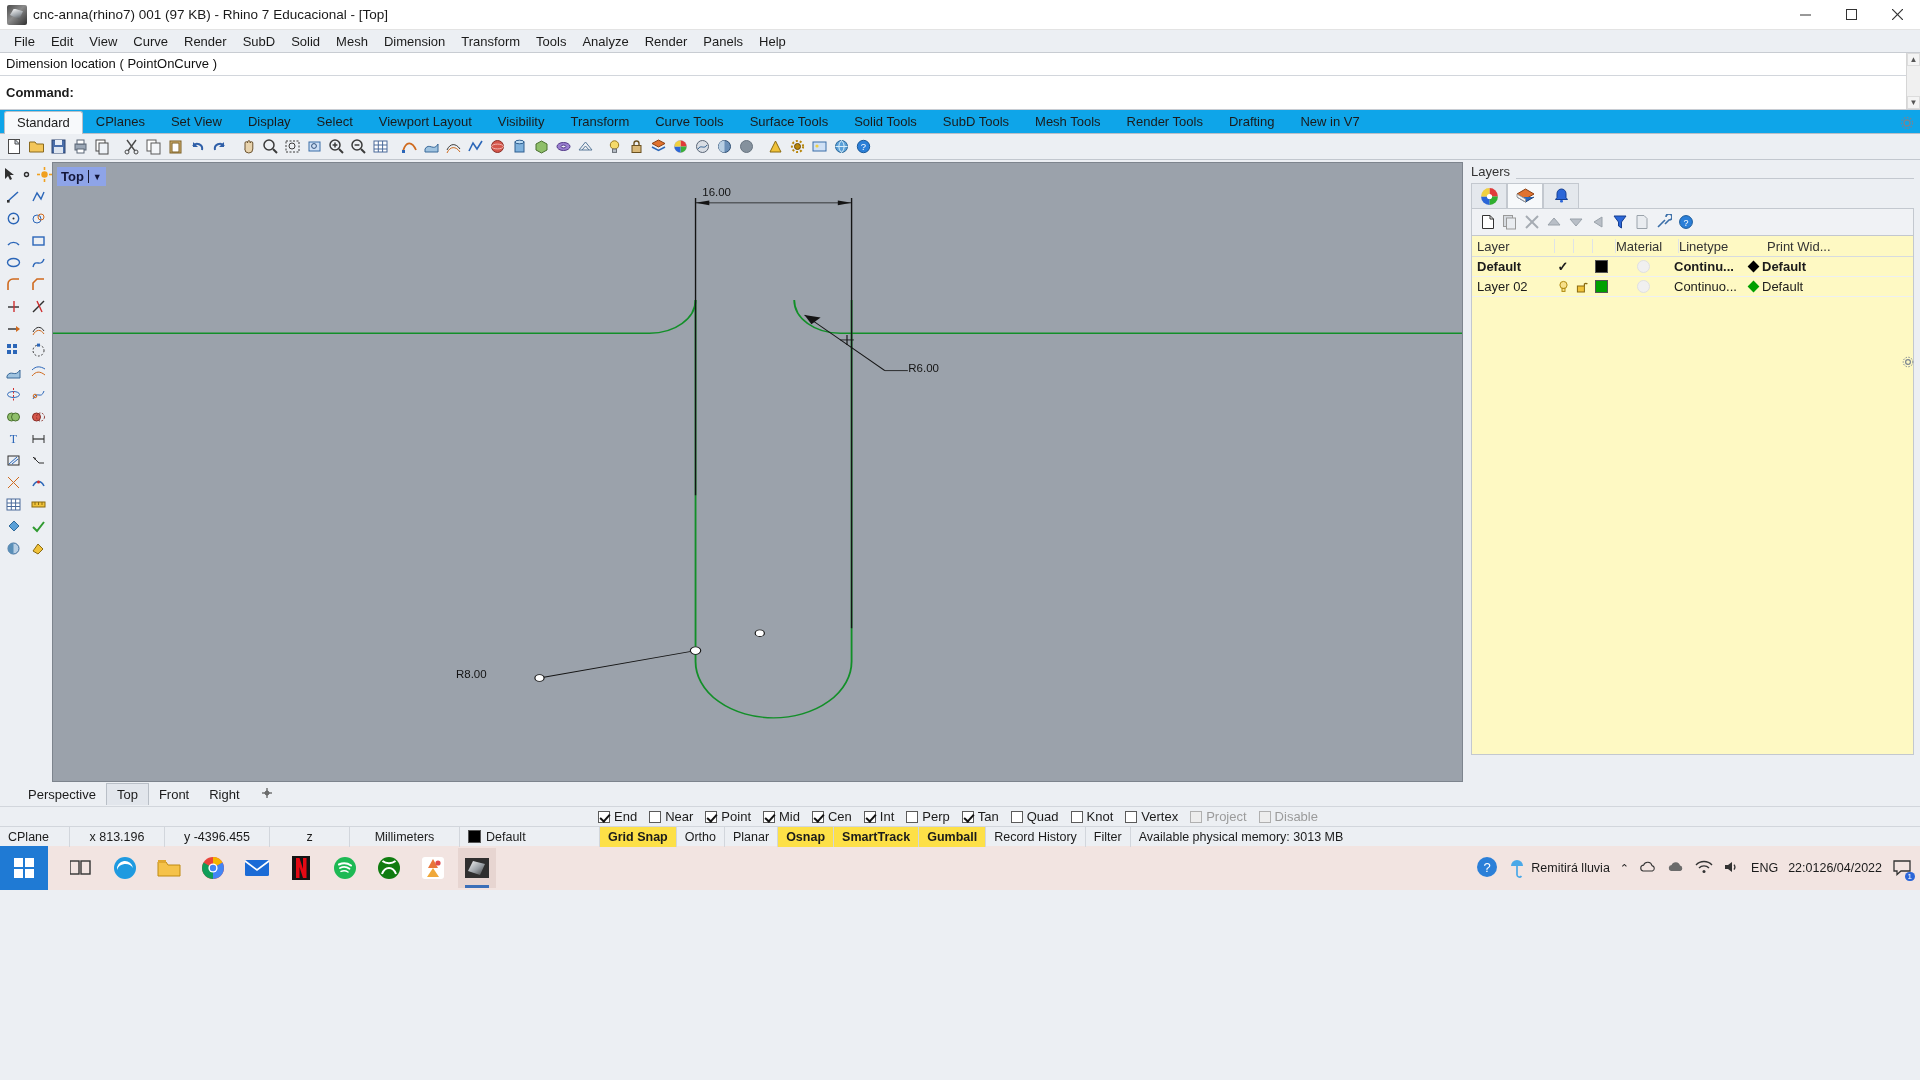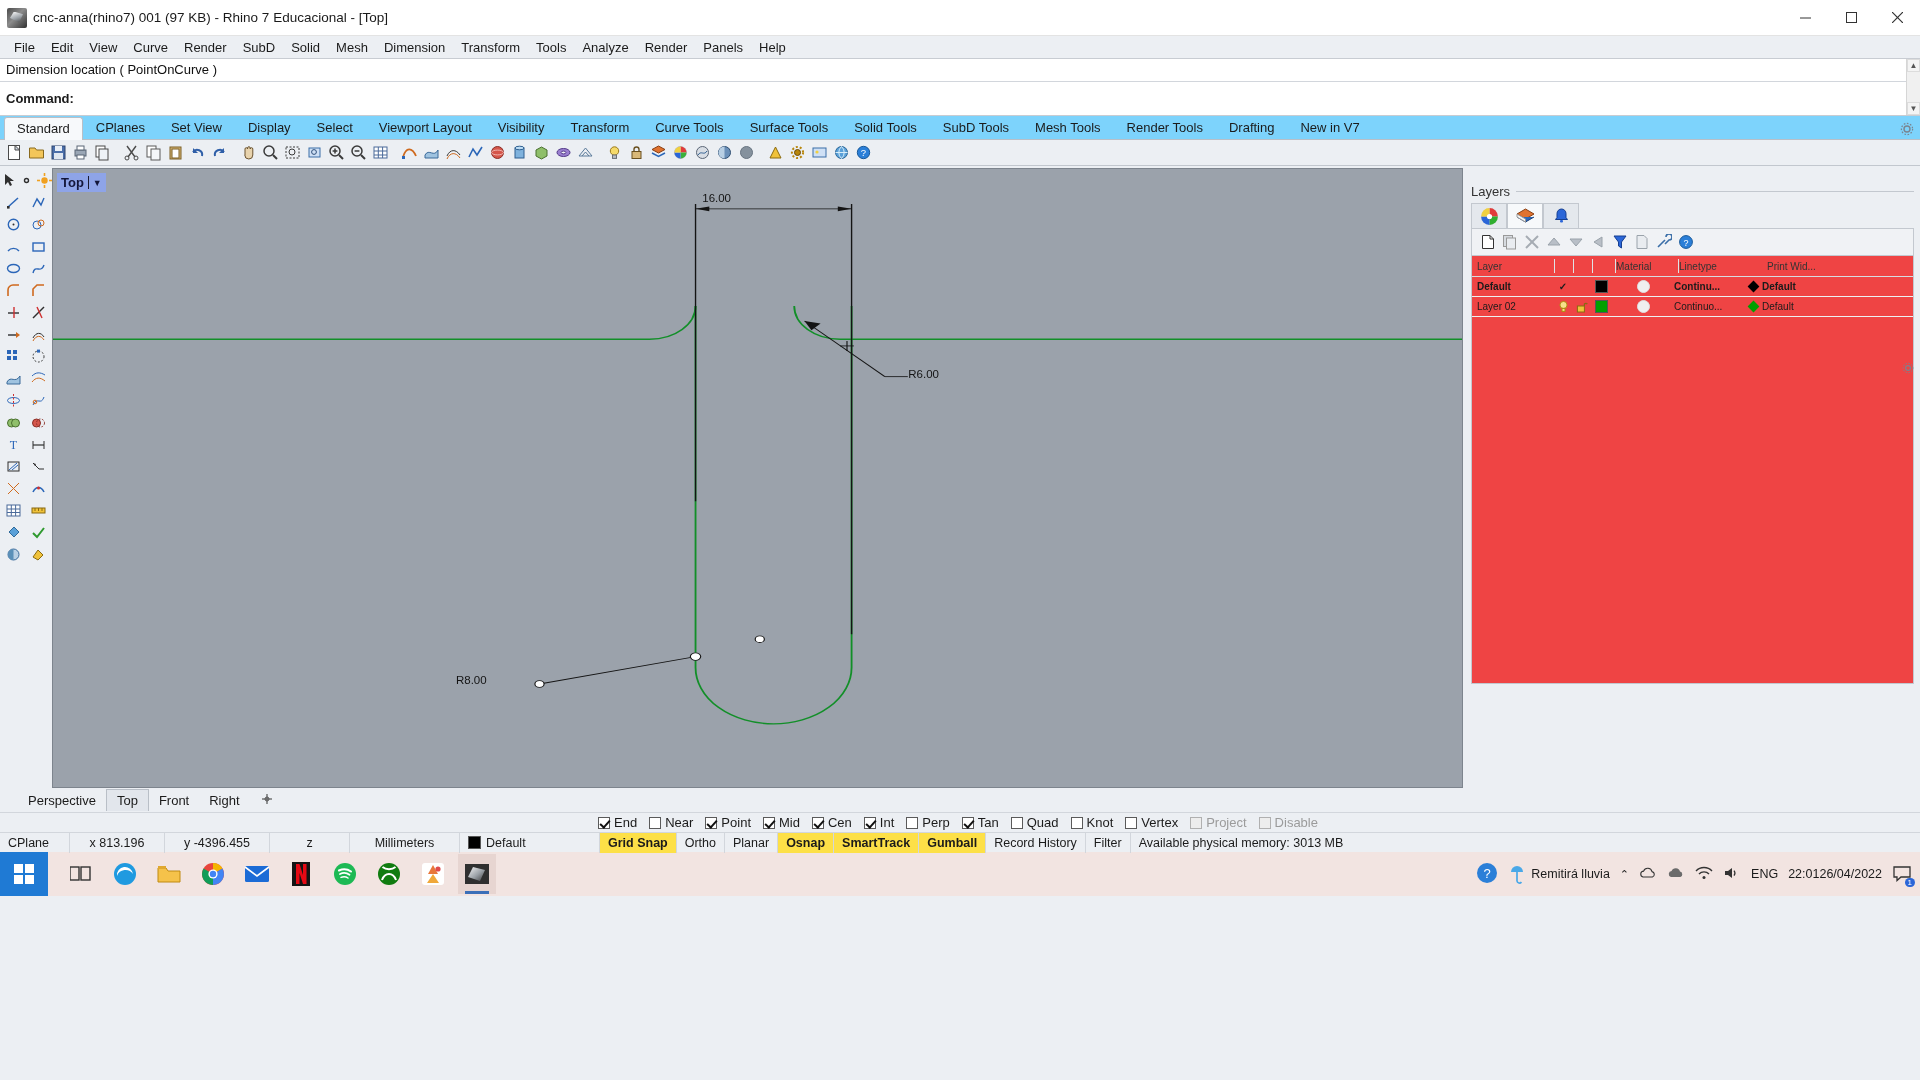--- a/index.html
+++ b/index.html
@@ -5,21 +5,21 @@
   * { box-sizing: border-box; margin:0; padding:0; }
   html,body { width:1920px; height:1080px; overflow:hidden; }
   body {
     font-family: "Liberation Sans", sans-serif;
     font-size: 13px;
     color:#1b1b1b;
     background:#eceff3;
   }
   
   .titlebar {
-    height:36px; background:#ffffff; display:flex; align-items:center;
+    height:30px; background:#ffffff; display:flex; align-items:center;
     border-bottom:1px solid #e3e3e3;
   }
   .title-icon {
     width:20px;height:20px;margin:0 6px 0 7px;flex:none;
     background:linear-gradient(135deg,#4a4a4a 0%,#8b8b8b 45%,#2f2f2f 100%);
     border-radius:2px; position:relative;
   }
   .title-icon:after{
     content:""; position:absolute; left:3px; top:4px; width:13px;height:11px;
     background:linear-gradient(160deg,#ffffff 0%,#9aa0a6 55%,#3c3c3c 100%);
@@ -37,21 +37,21 @@
   
   .cmdarea { background:#fff; border:1px solid #c8ccd2; border-left:none; border-right:none;
              position:relative; }
   .cmd-hist { padding:2px 6px; line-height:18px; font-size:13px; color:#101010; }
   .cmd-line { border-top:1px solid #d2d6dc; padding:9px 6px; font-weight:bold; font-size:13px; }
   .cmd-scroll { position:absolute; right:0; top:0; width:14px; height:100%; background:#f0f0f0;
                 border-left:1px solid #d6d6d6; display:flex; flex-direction:column; }
   .cmd-scroll .arr{height:13px;display:flex;align-items:center;justify-content:center;font-size:8px;color:#555;border:1px solid #dcdcdc;background:#f4f4f4;}
   .cmd-scroll .sp{flex:1;}
   
-  .tabrow { height:24px; background:#7dd3fc; display:flex; align-items:flex-end;
+  .tabrow { height:24px; background:#0ea5e9; display:flex; align-items:flex-end;
             border-bottom:1px solid #b9bfc7; padding-left:4px; position:relative;}
   .tab { padding:3px 12px 4px; font-size:13px; color:#1b1b1b; border:1px solid transparent;
          border-bottom:none; }
   .tab.active { background:#f7f9fb; border-color:#b9bfc7; border-radius:3px 3px 0 0;
                 position:relative; top:1px; }
   .tab-gear { position:absolute; right:6px; bottom:3px; width:14px;height:14px; }
   
   .icontb { height:26px; background:#eceff3; display:flex; align-items:center; gap:1px;
             padding:0 4px; border-bottom:1px solid #c2c7ce; }
   .tbi { width:21px;height:21px; display:flex; align-items:center; justify-content:center;
@@ -70,30 +70,30 @@
   .vplabel { position:absolute; left:4px; top:4px; background:#8ea4e8; color:#13163a;
              font-weight:bold; font-size:13px; padding:2px 4px; display:flex; align-items:center; gap:4px;}
   .vplabel .divider{width:1px;height:13px;background:#1a1a2e;}
   .vplabel .car{font-size:9px;}
   .vptabs { display:flex; align-items:center; gap:0; padding-left:18px; height:24px;
             background:#eceff3; font-size:13px; }
   .vptab { padding:3px 10px; }
   .vptab.active { background:#e2e6ec; border:1px solid #b9bfc7; border-bottom:none; }
   
   .rightpanel { width:455px; background:#eceff3; padding:4px 6px 0 6px; position:relative;}
-  .panel-title { font-size:13px; color:#333; display:flex; align-items:center; gap:6px;margin-top:14px; }
+  .panel-title { font-size:13px; color:#333; display:flex; align-items:flex-end; gap:6px; }
   .panel-title .rule{flex:1;height:1px;background:#c3c8cf;}
   .ptabs { display:flex; align-items:flex-end; margin-top:4px; }
   .ptab { width:36px;height:25px; display:flex;align-items:center;justify-content:center;
           border:1px solid #c3c8cf; border-bottom:none; background:#e4e8ed; }
   .ptab.active { background:#f7f9fb; }
   .ptoolbar { border:1px solid #c3c8cf; background:#f0f2f5; height:28px; display:flex;
               align-items:center; gap:3px; padding-left:6px; }
   .pti{width:19px;height:19px;display:flex;align-items:center;justify-content:center;}
-  .ltable{border:1px solid #c3c8cf;border-top:none;background:#ef4444;height:428px;font-size:10px;}
+  .ltable{border:1px solid #c3c8cf;border-top:none;background:#fef9c3;height:519px;font-size:13px;}
   .lhead{display:flex;border-bottom:1px solid #d7dbe0;height:21px;align-items:center;color:#333;}
   .lrow{display:flex;height:20px;align-items:center;border-bottom:1px solid #eef0f2;}
   .c-name{width:82px;padding-left:5px;}
   .c-on{width:18px;display:flex;justify-content:center;}
   .c-lock{width:18px;display:flex;justify-content:center;}
   .c-col{width:22px;display:flex;justify-content:center;}
   .c-mat{width:62px;display:flex;justify-content:center;}
   .c-matlbl{width:62px;}
   .c-lt{width:70px;}
   .c-lw{width:18px;display:flex;justify-content:center;}

